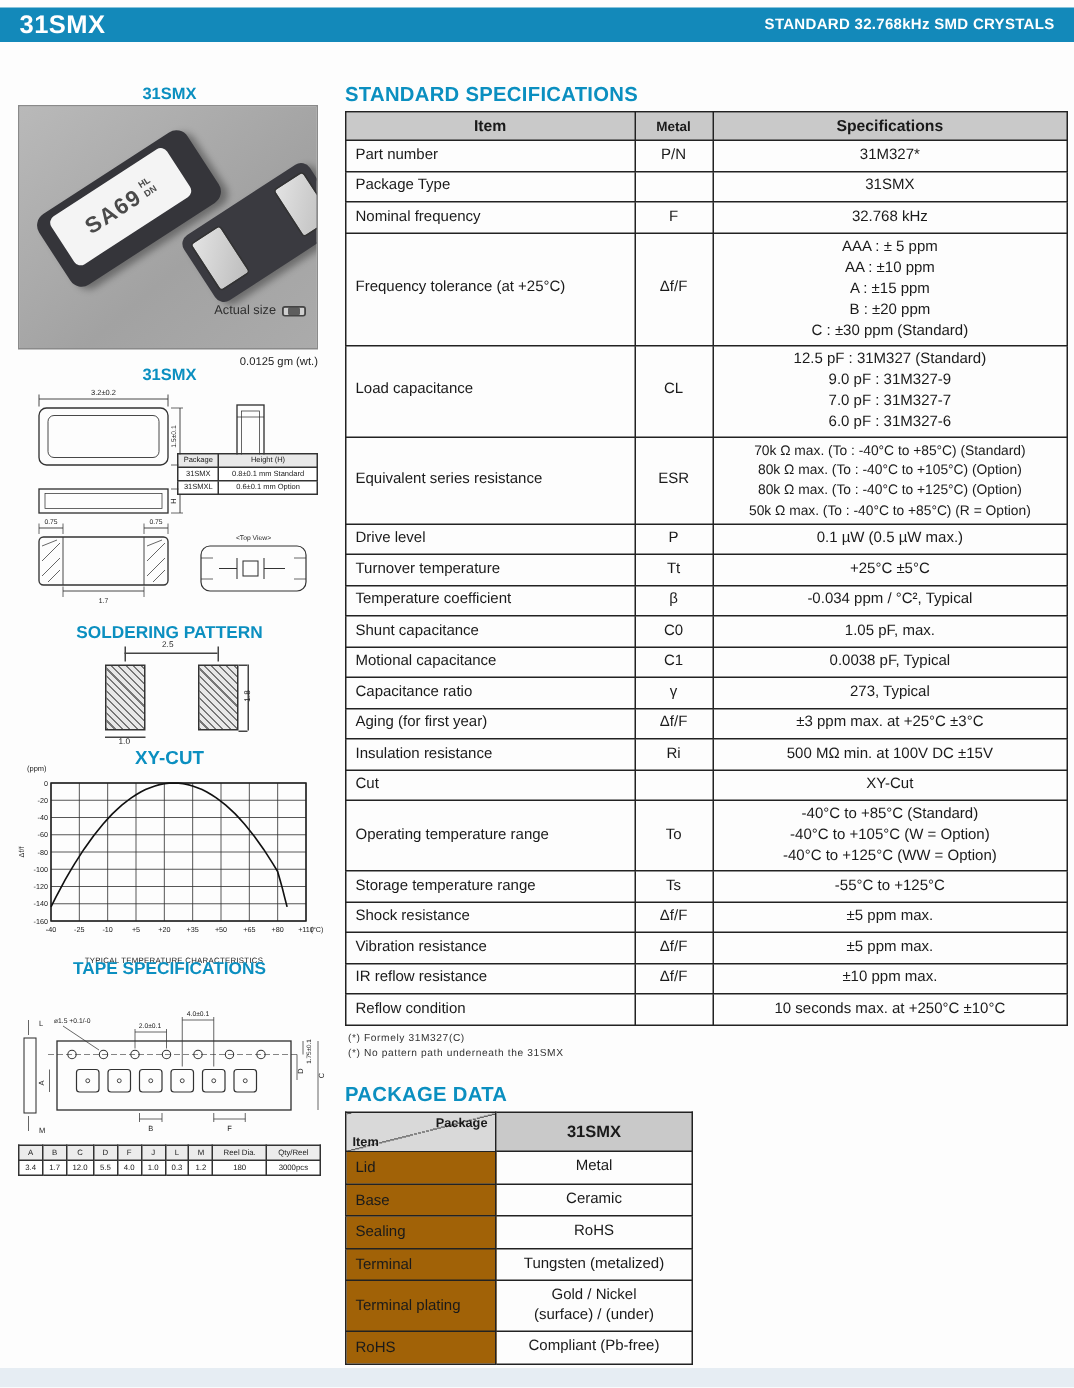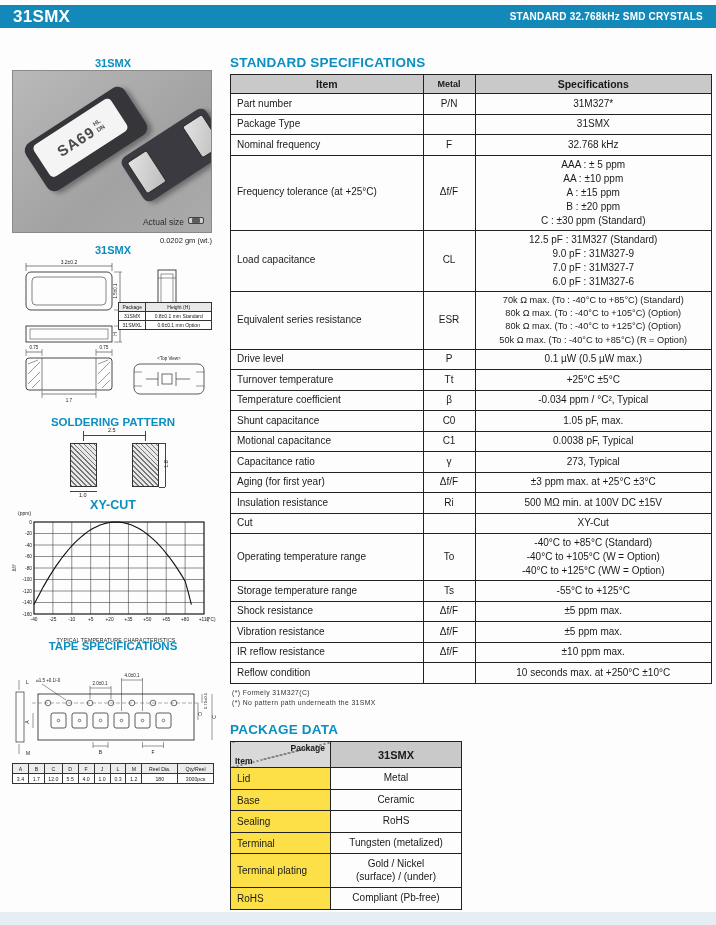--- a/index.html
+++ b/index.html
@@ -30,21 +30,21 @@
   .c1 { position:absolute; left:14px; top:40px; width:118px; height:56px; transform:rotate(-33deg);
         background:#35353a; border-radius:9px; box-shadow:3px 4px 5px rgba(0,0,0,.35); }
   .c1 .face { position:absolute; left:9px; top:5px; width:92px; height:38px; background:#f4f4f4;
               border-radius:5px; display:flex; align-items:center; justify-content:center; gap:3px; }
   .c1 .mk-main { font-size:15px; font-weight:bold; color:#4a4a4a; letter-spacing:1px; }
   .c1 .mk-sub { font-size:6px; font-weight:bold; color:#4a4a4a; white-space:pre-line; line-height:1.1; }
   .c2 { position:absolute; left:112px; top:58px; width:100px; height:52px; transform:rotate(-33deg);
         background:#3a3a40; border-radius:7px; box-shadow:3px 4px 5px rgba(0,0,0,.35); }
   .c2 .pad { position:absolute; top:6px; width:24px; height:38px; background:linear-gradient(135deg,#e3e3e3,#bdbdbd); border-radius:3px; }
   .c2 .pad.p1 { left:5px; } .c2 .pad.p2 { right:5px; }
-  .actual { position:absolute; right:7px; bottom:5px; font-size:8.5px; color:#2e2e2e; display:flex; align-items:flex-start; gap:4px; }
+  .actual { position:absolute; right:7px; bottom:21px; font-size:8.5px; color:#2e2e2e; display:flex; align-items:flex-end; gap:4px; }
   .chip-ico { display:inline-block; width:16px; height:7px; background:#5d5d5d; border-radius:2px; border:1px solid #444;
               box-shadow:inset 3px 0 0 #cfcfcf, inset -3px 0 0 #cfcfcf; }
   .weight { position:absolute; left:12px; top:236px; width:200px; text-align:right; font-size:7.5px; color:#222; }
 
   svg text { font-family:"Liberation Sans", sans-serif; fill:#222; }
   .drawing line, .drawing polyline, .drawing rect, .drawing circle, .drawing path { stroke:#333; fill:none; }
 
   #outline-svg { position:absolute; left:8px; top:256px; }
   .height-table { position:absolute; left:118px; top:302px; width:94px; border-collapse:collapse; font-size:5px; }
   .height-table td { border:0.5px solid #333; text-align:center; padding:1px 0; background:#fff; }
@@ -86,21 +86,21 @@
   table.spec td.item { text-align:left; padding-left:6px; }
   table.spec td.ml { white-space:pre-line; line-height:1.4; padding:2px 3px; }
   table.spec td.small { font-size:9.2px; line-height:1.45; }
   .col-item { width:193px; } .col-sym { width:52px; } .col-spec { width:237px; }
 
   .footnotes { font-size:6.8px; letter-spacing:.4px; color:#333; margin:4px 0 14px 2px; line-height:1.5; }
   .footnotes div { white-space:pre; }
 
   table.pkg { width:232px; border-collapse:collapse; font-size:10px; margin-top:3px; }
   table.pkg td { border:1px solid #222; padding:4px 3px; }
-  table.pkg td.plabel { background:#fde047; width:100px; padding-left:6px; }
+  table.pkg td.plabel { background:#a16207; width:100px; padding-left:6px; }
   table.pkg td.pval { text-align:center; white-space:pre-line; line-height:1.25; }
   .diag { position:relative; height:26px; background:#d9d9d9;
           background-image:linear-gradient(to bottom right, rgba(0,0,0,0) 49.4%, #333 49.4%, #333 50.6%, rgba(0,0,0,0) 50.6%); }
   .diag .tr { position:absolute; right:5px; top:1px; font-size:8.5px; font-weight:bold; }
   .diag .bl { position:absolute; left:4px; bottom:1px; font-size:8.5px; font-weight:bold; }
   .pkg-colhead { background:#c9c9c9; text-align:center; font-weight:bold; font-size:11px; }
 </style>
 </head>
 <body>
 
@@ -123,21 +123,21 @@
     </div>
     <div class="c2">
       <span class="pad p1"></span>
       <span class="pad p2"></span>
     </div>
     <div class="actual">
       <span>Actual size</span>
       <span class="chip-ico"></span>
     </div>
   </div>
-  <div class="weight">0.0202 gm (wt.)</div>
+  <div class="weight">0.0125 gm (wt.)</div>
 
   <div class="lh h-blue" id="h-outline">31SMX</div>
 
   <svg id="outline-svg" class="drawing" width="214" height="158" viewBox="0 0 214 158">
 
     <line x1="18" y1="10" x2="104" y2="10" stroke-width="0.6"></line>
     <line x1="18" y1="7" x2="18" y2="15" stroke-width="0.6"></line>
       <line x1="104" y1="7" x2="104" y2="15" stroke-width="0.6"></line>
     <text x="61" y="7.5" font-size="5" text-anchor="middle" stroke="none">3.2±0.2</text>
     <rect x="18" y="16" width="86" height="38" rx="5" stroke-width="0.9"></rect>

